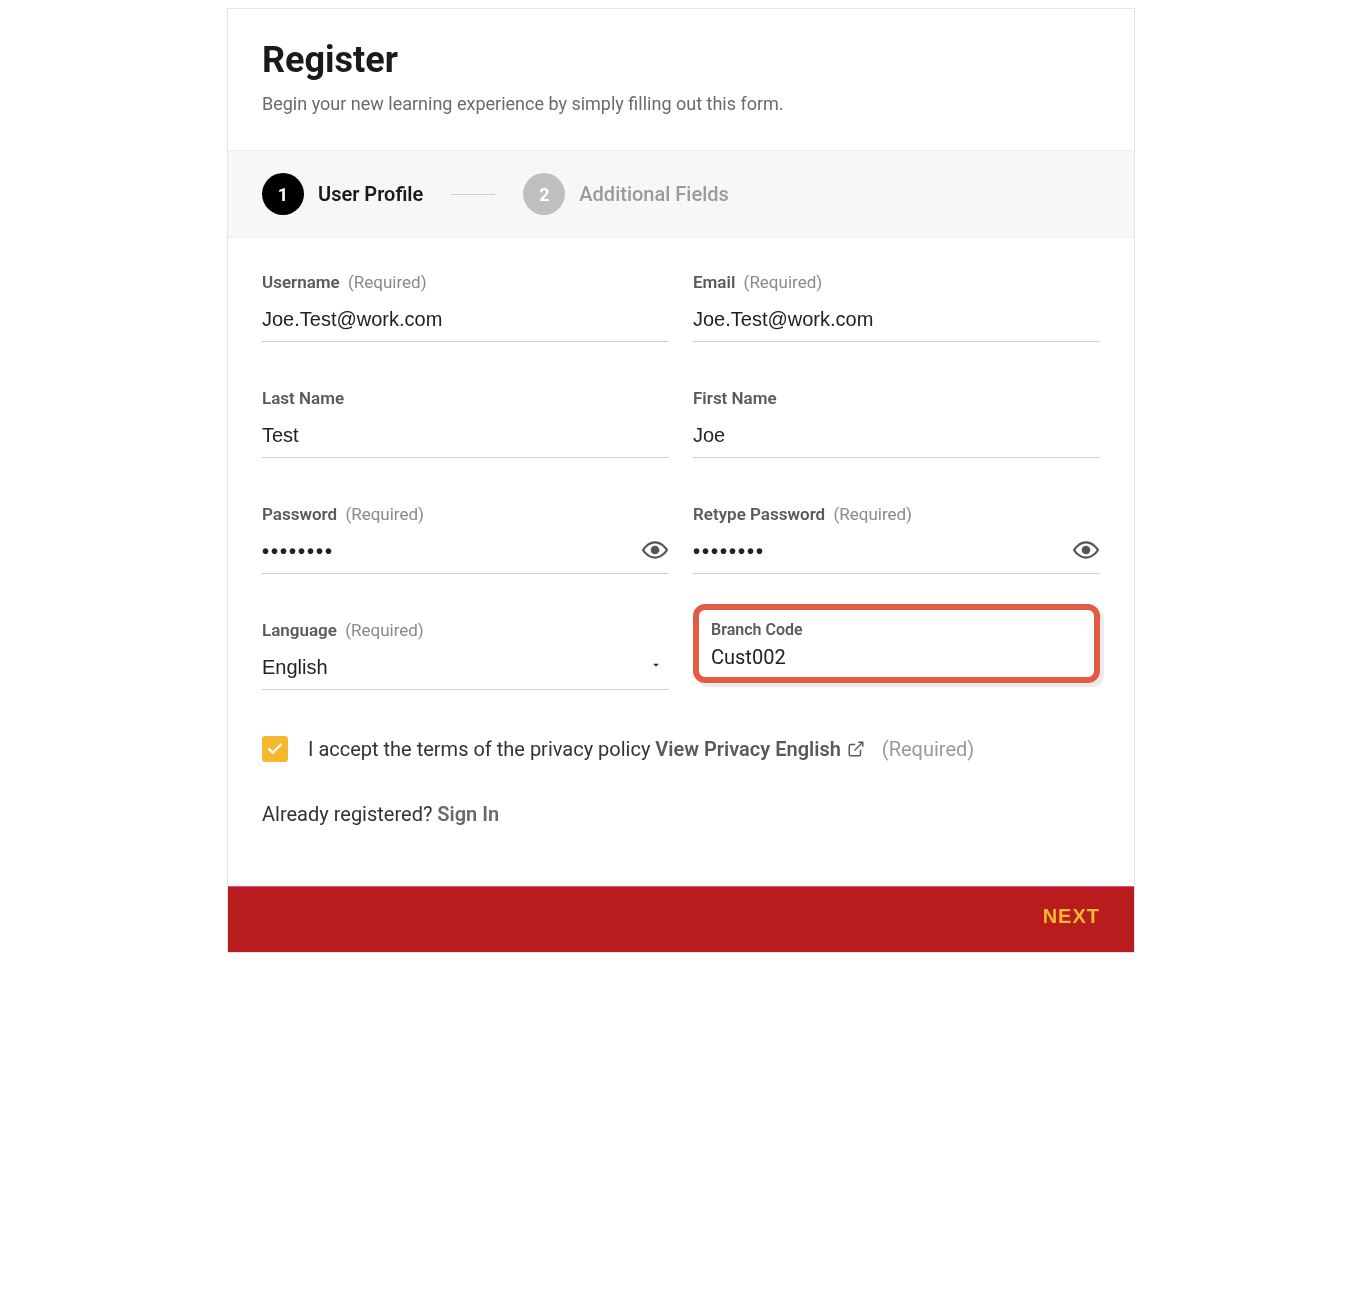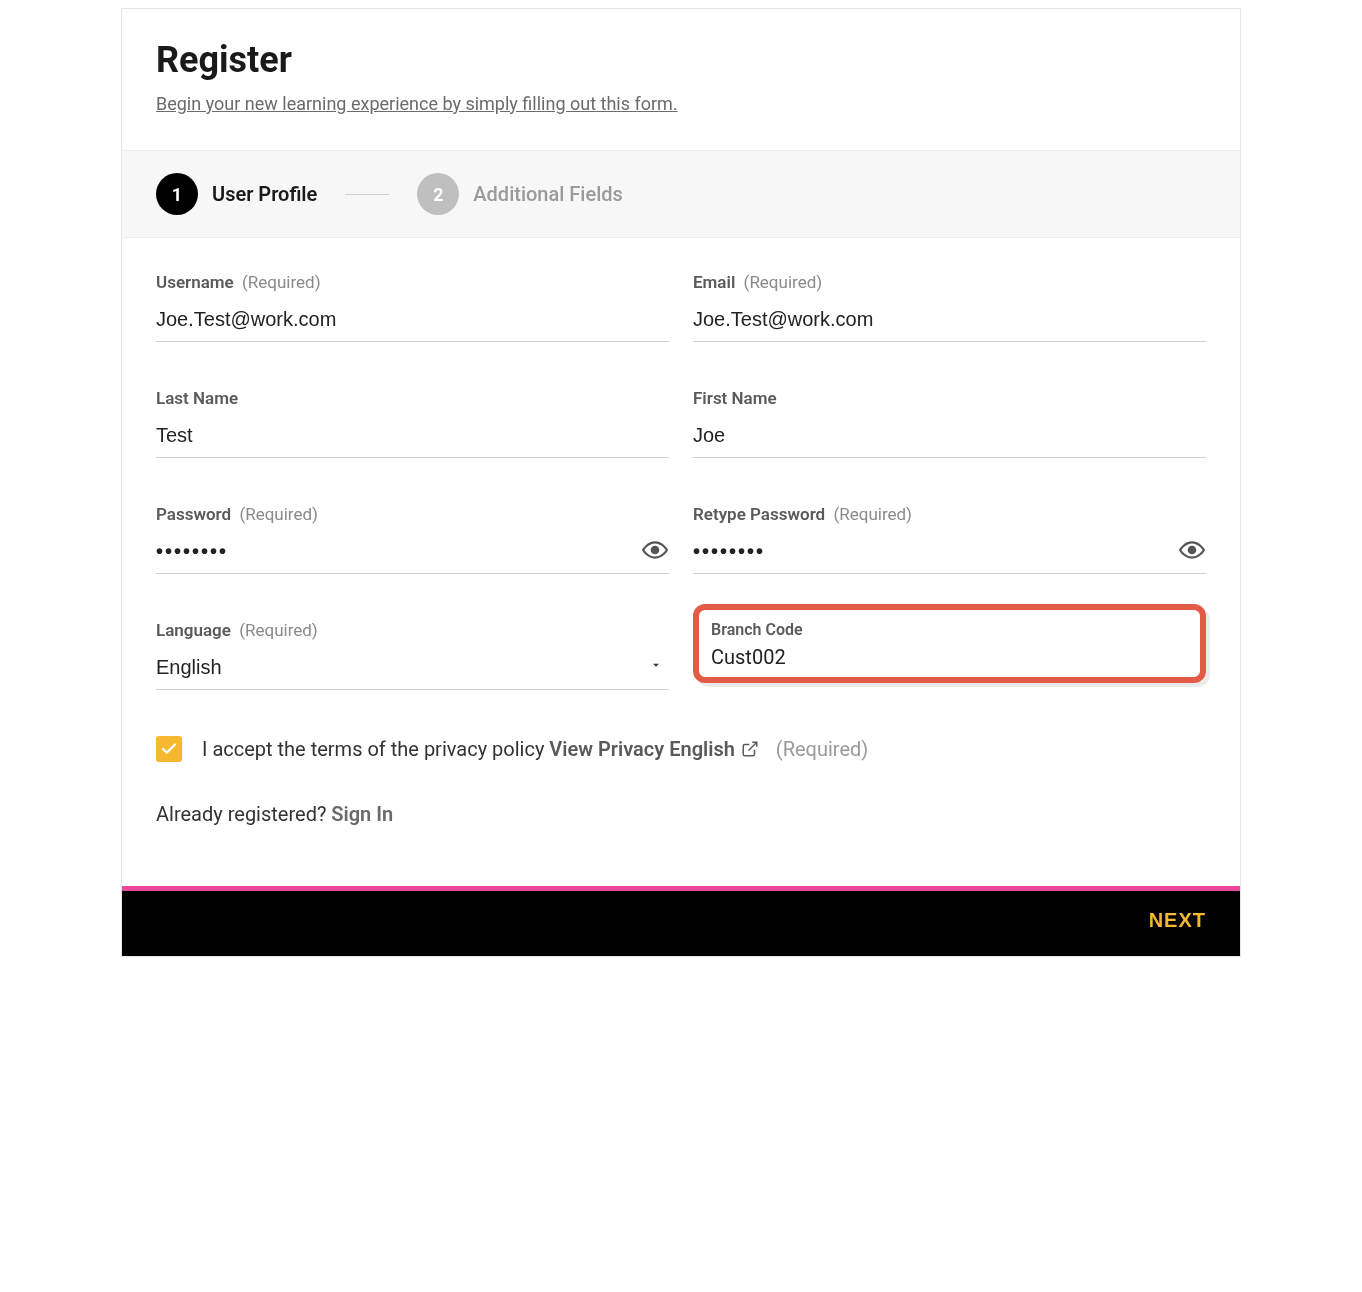--- a/index.html
+++ b/index.html
@@ -4,40 +4,39 @@
 <style>
   * { box-sizing: border-box; }
   html, body { margin:0; padding:0; }
   body {
     font-family: -apple-system, BlinkMacSystemFont, "Segoe UI", Roboto, "Helvetica Neue", Arial, sans-serif;
     background:#fff;
     color:#222;
     width:1362px;
   }
   .page {
-    width:1120px;
+    width:908px;
     margin:8px auto 0 auto;
     border:1px solid #e5e5e5;
     background:#fff;
     position:relative;
   }
   .header {
     padding:30px 34px 36px 34px;
   }
   .header h1 {
     margin:0 0 12px 0;
     font-size:36px;
     font-weight:700;
     color:#1a1a1a;
   }
   .header p {
     margin:0;
     font-size:18px;
     color:#6b6b6b;
-    text-decoration:underline;
   }
   .stepper {
     background:#f7f7f7;
     display:flex;
     align-items:center;
     gap:20px;
     padding:22px 34px;
     border-top:1px solid #eee;
     border-bottom:1px solid #eee;
   }
@@ -147,22 +146,22 @@
     gap:6px;
   }
   .req-grey { color:#9a9a9a; margin-left:12px; }
   .signin-row {
     font-size:20px;
     color:#333;
     margin-bottom:50px;
   }
   .signin-link { color:#6a6a6a; font-weight:600; cursor:pointer; }
   .footer {
-    border-top:5px solid #ec4899;
-    background:#000000;
+    border-top:1px solid #ec4899;
+    background:#b91c1c;
     padding:12px 34px 18px 34px;
     text-align:right;
   }
   .next-btn {
     color:#f5b82e;
     font-weight:700;
     font-size:20px;
     letter-spacing:1px;
     cursor:pointer;
     background:none;

